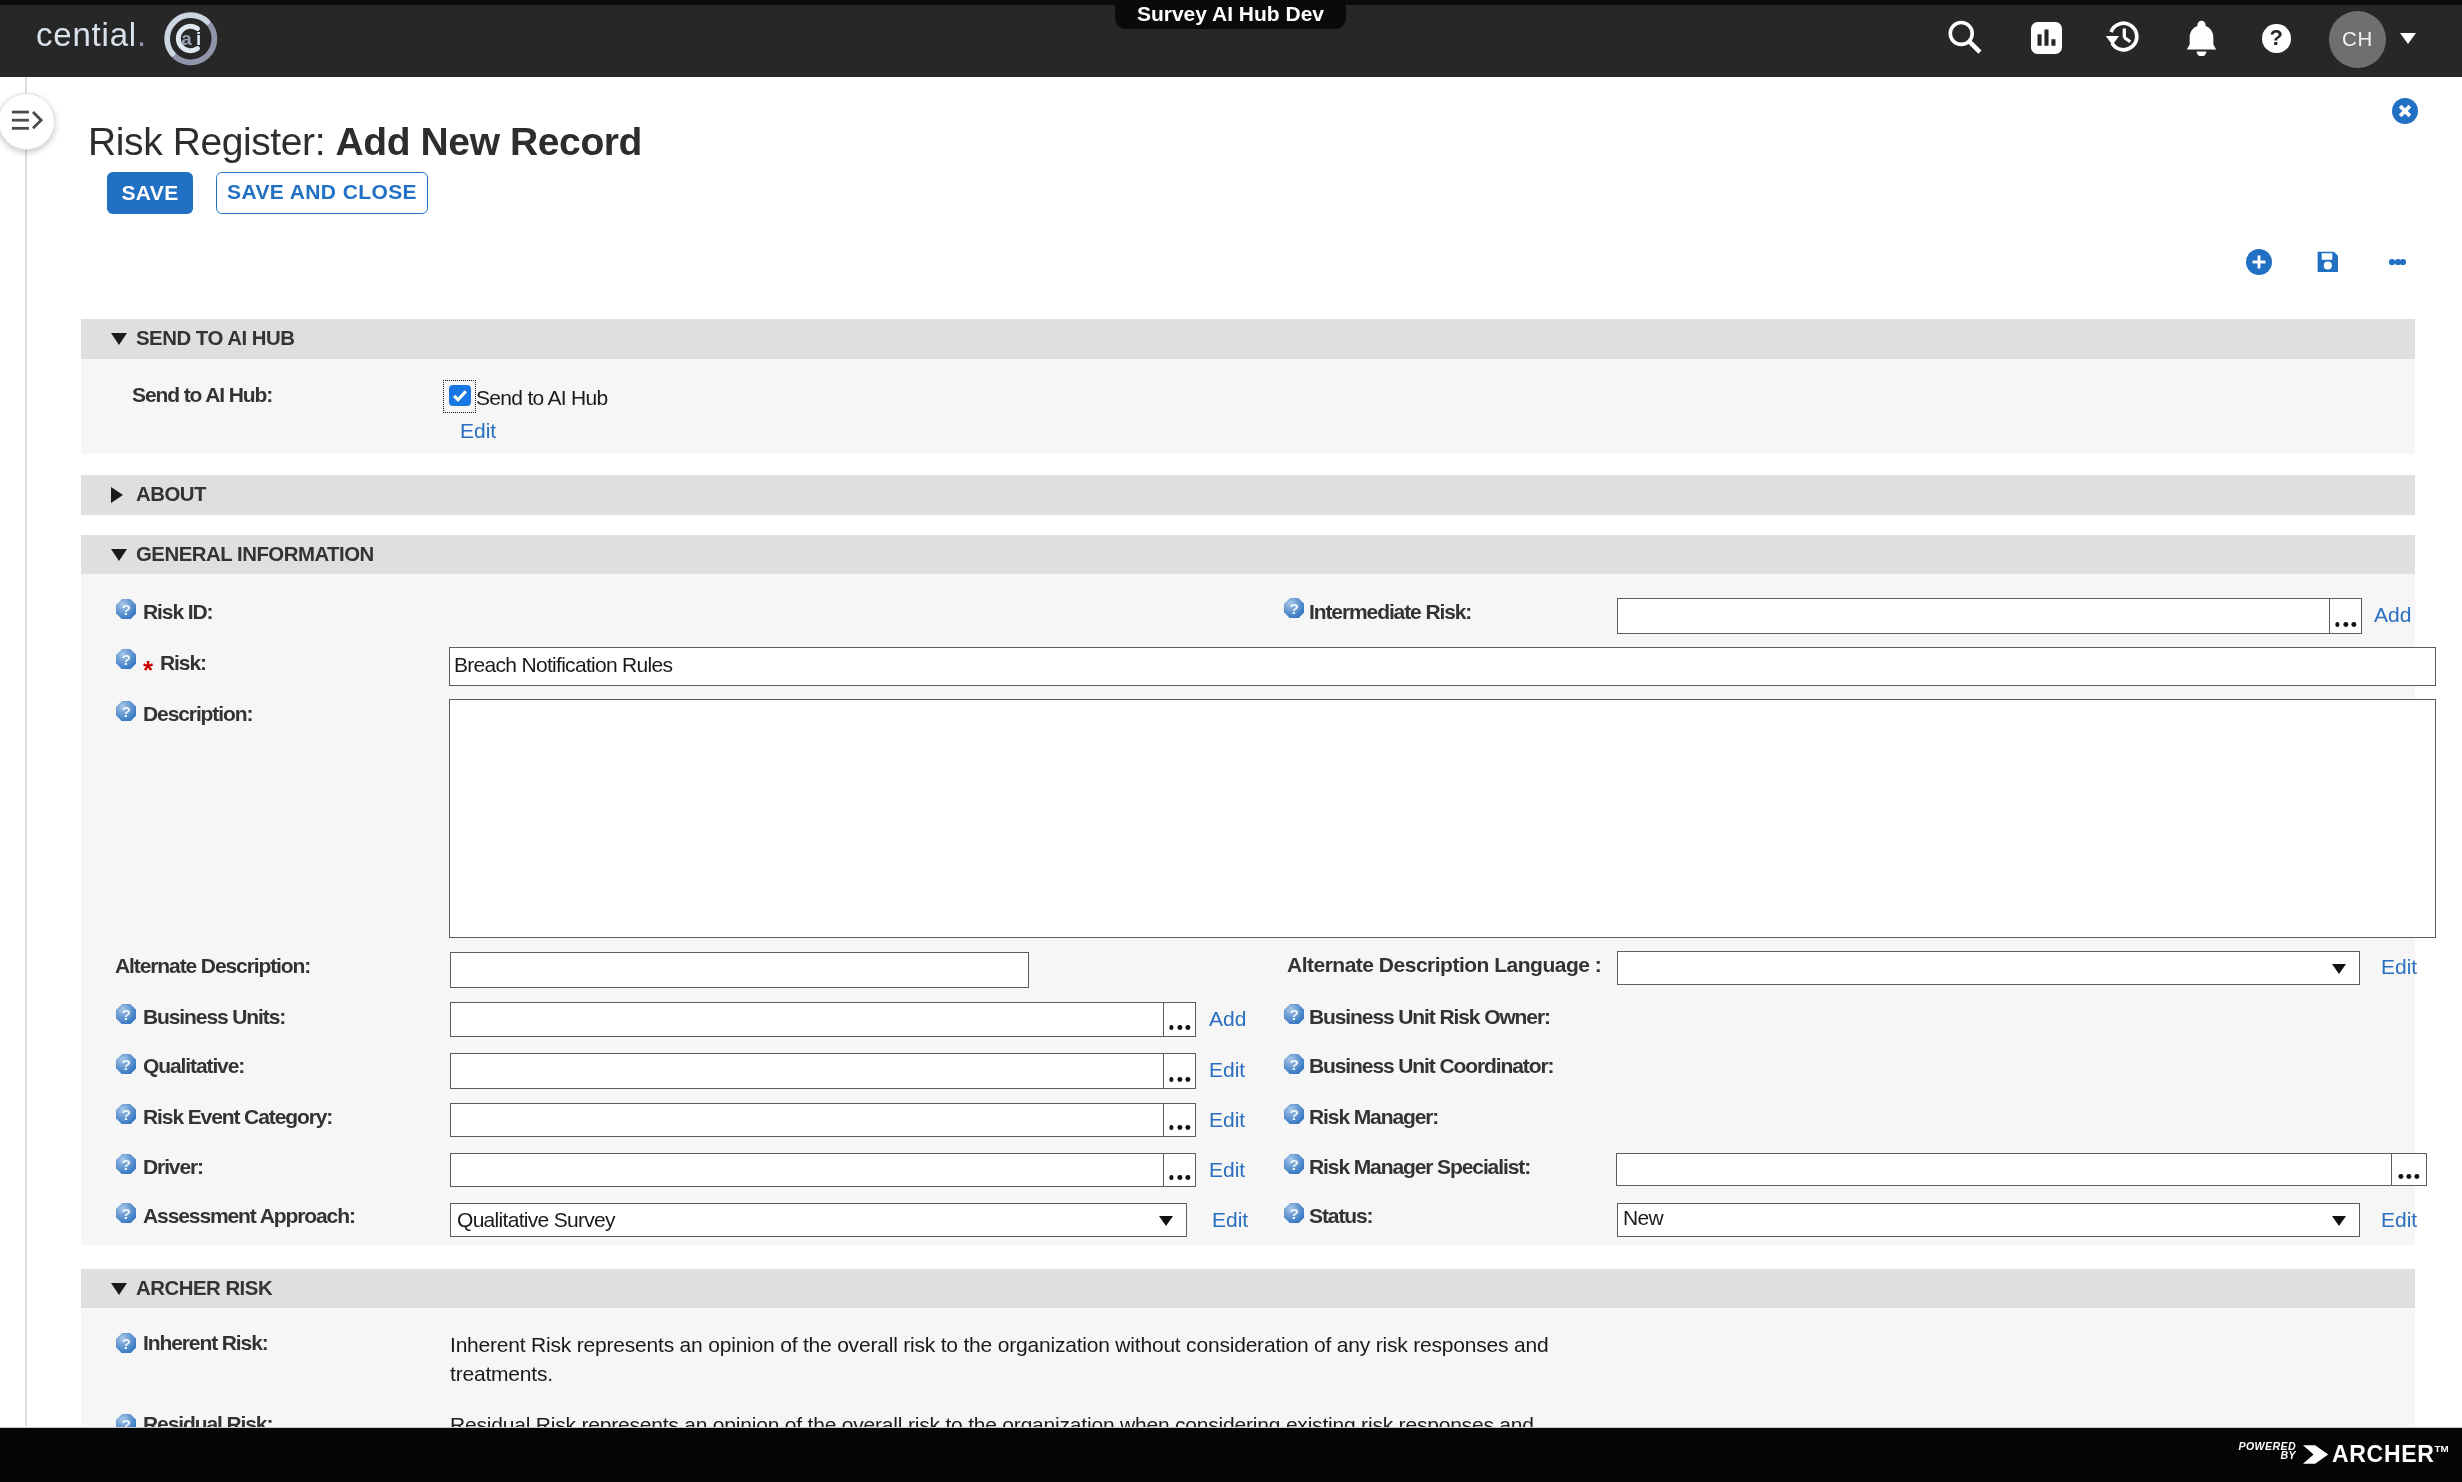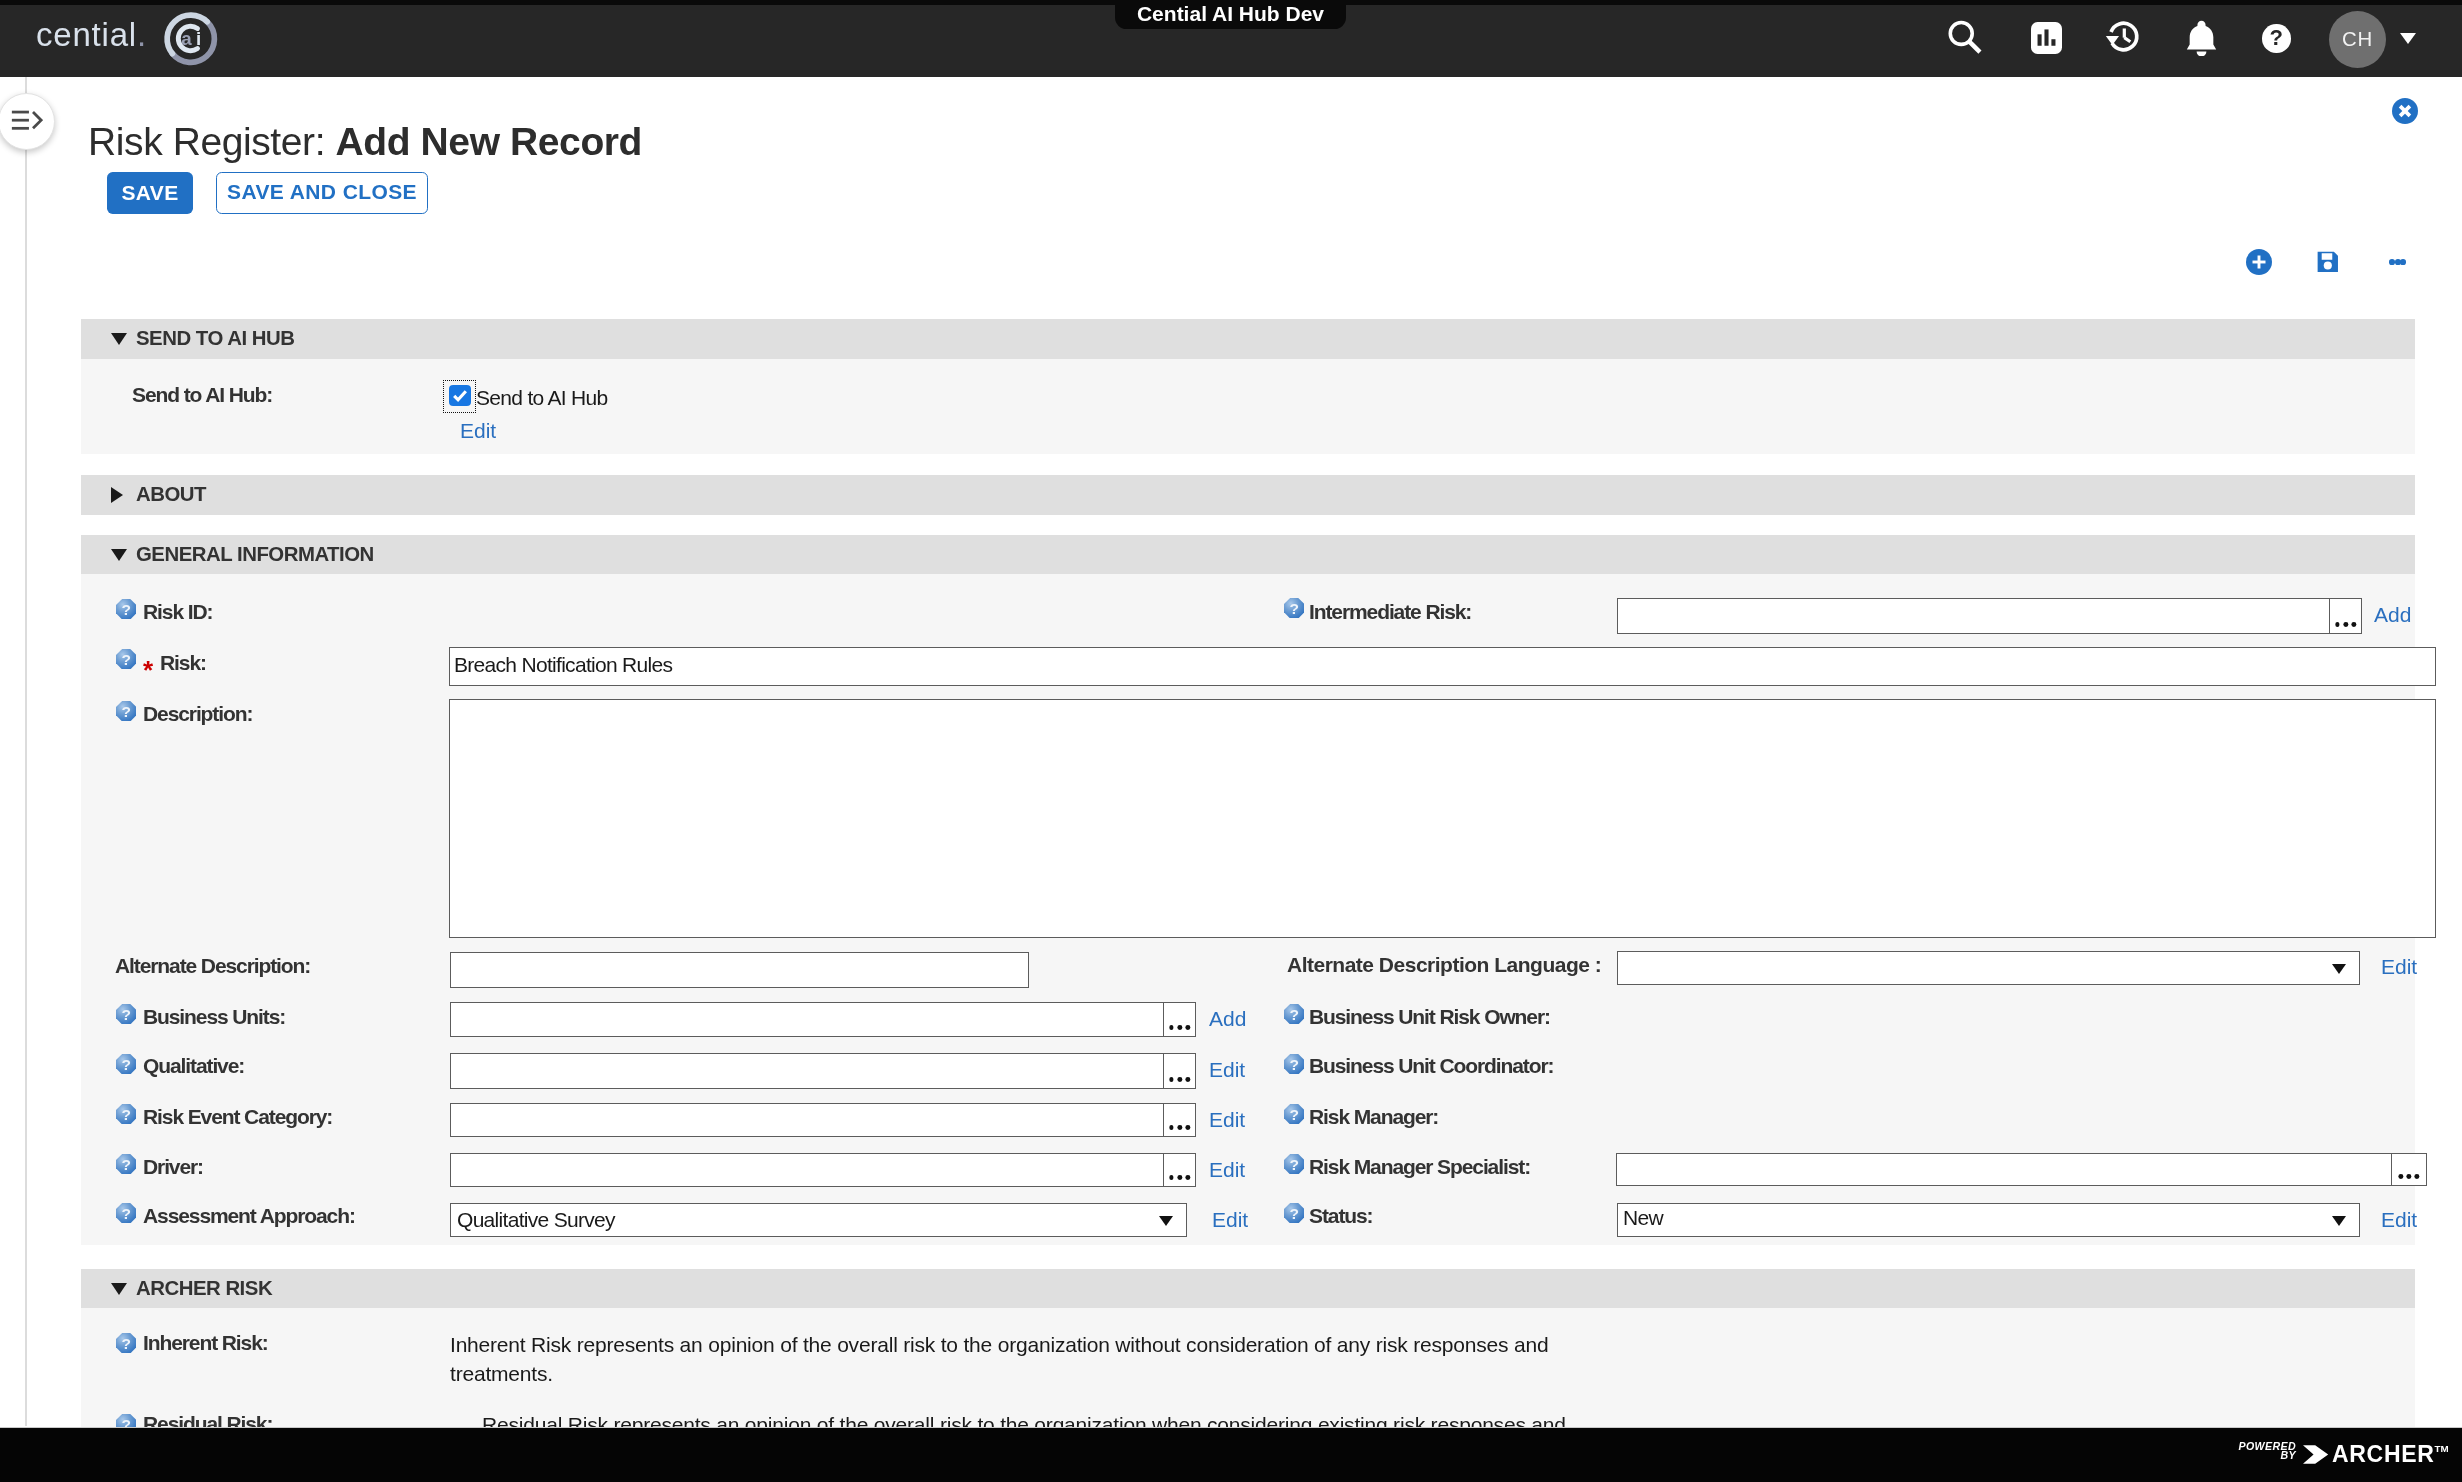--- a/index.html
+++ b/index.html
@@ -29,21 +29,21 @@
   .q:after{content:"?";position:absolute;left:0;right:0;top:0.8px;bottom:0;
      color:#eef4fb;font-weight:bold;font-size:15.5px;line-height:20.4px;text-align:center;
      font-family:"Liberation Sans",sans-serif;}
 </style>
 </head>
 <body>
 
 <div class="abs" style="left:0;top:0;width:2462px;height:77px;background:#272727;"></div>
 <div class="abs" style="left:0;top:0;width:2462px;height:4.9px;background:#0a0a0a;"></div>
 <div class="abs" style="left:1115px;top:0;width:231px;height:29px;background:#0a0a0a;border-radius:0 0 11.4px 11.4px;
-     color:#fff;font-weight:bold;font-size:21px;line-height:28px;text-align:center;">Cential AI Hub Dev</div>
+     color:#fff;font-weight:bold;font-size:21px;line-height:28px;text-align:center;">Survey AI Hub Dev</div>
 
 <div class="abs" style="left:36px;top:16.3px;font-size:33px;color:#d9e1eb;letter-spacing:0.8px;">cential<span style="color:#8f94a9;">.</span></div>
 <svg class="abs" style="left:162px;top:9.8px;" width="57" height="57" viewBox="0 0 70 70">
   <path d="M 55.5 14.5 A 29 29 0 1 1 12.8 53.6" fill="none" stroke="#8f94a9" stroke-width="7" stroke-linecap="round"></path>
   <path d="M 12.8 53.6 A 29 29 0 0 1 55.5 14.5" fill="none" stroke="#ccd6e2" stroke-width="7" stroke-linecap="round"></path>
   <path d="M 43.6 47.3 A 15 15 0 1 1 43.6 22.7" fill="none" stroke="#dfe7f0" stroke-width="6" stroke-linecap="round"></path>
   <text x="30" y="43" font-family="Liberation Sans, sans-serif" font-size="23" font-weight="bold" fill="#9aa0b4" text-anchor="middle">a</text>
   <text x="45" y="43" font-family="Liberation Sans, sans-serif" font-size="23" font-weight="bold" fill="#dfe7f0" text-anchor="middle">i</text>
 </svg>
 
@@ -253,21 +253,21 @@
     <div class="t">ARCHER RISK</div>
   </div>
 <div class="secbody" style="top:1308px;height:119px;"></div>
 <div class="q" style="left:116px;top:1333px;"></div>
 <div class="lbl" style="left:143px;top:1331px;">Inherent Risk:</div>
 <div class="txt" style="left:450px;top:1331px;white-space:normal;width:1133px;line-height:28.5px;letter-spacing:-0.2px;">Inherent
 Risk represents an opinion of the overall risk to the organization without consideration of any risk responses
 and treatments.</div>
 <div class="q" style="left:116px;top:1414px;"></div>
 <div class="lbl" style="left:143px;top:1412px;">Residual Risk:</div>
-<div class="txt" style="left:450px;top:1411px;white-space:normal;width:1133px;line-height:28.5px;letter-spacing:-0.2px;margin-left:32px;">Residual
+<div class="txt" style="left:450px;top:1411px;white-space:normal;width:1133px;line-height:28.5px;letter-spacing:-0.2px;">Residual
 Risk represents an opinion of the overall risk to the organization when considering existing risk responses
 and</div>
 
 <div class="abs" style="left:0;top:1427px;width:2462px;height:56px;background:#050505;border-top:1.6px solid #c9c9c9;box-sizing:border-box;"></div>
 <div class="abs" style="left:2193px;top:1442px;width:103px;text-align:right;color:#fff;
      font-style:italic;font-weight:bold;font-size:10.6px;line-height:9.4px;letter-spacing:0.4px;">POWERED<br>BY</div>
 <svg class="abs" style="left:2303px;top:1445px;" width="26" height="19" viewBox="0 0 32 23">
   <polygon points="0,0 15,0 31,11.5 15,23 0,23 13,11.5" fill="#fff"></polygon>
 </svg>
 <div class="abs" style="left:2332px;top:1441px;color:#fff;font-weight:bold;font-size:23px;letter-spacing:0.7px;">ARCHER<span style="font-size:9.8px;vertical-align:9.8px;letter-spacing:0;">TM</span></div>

